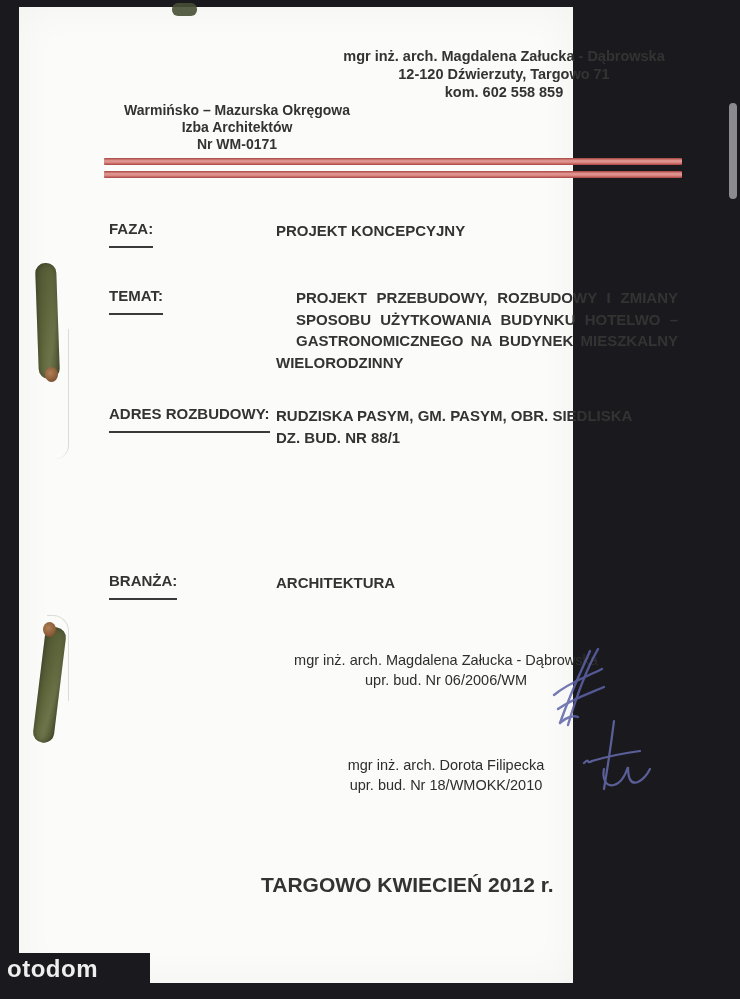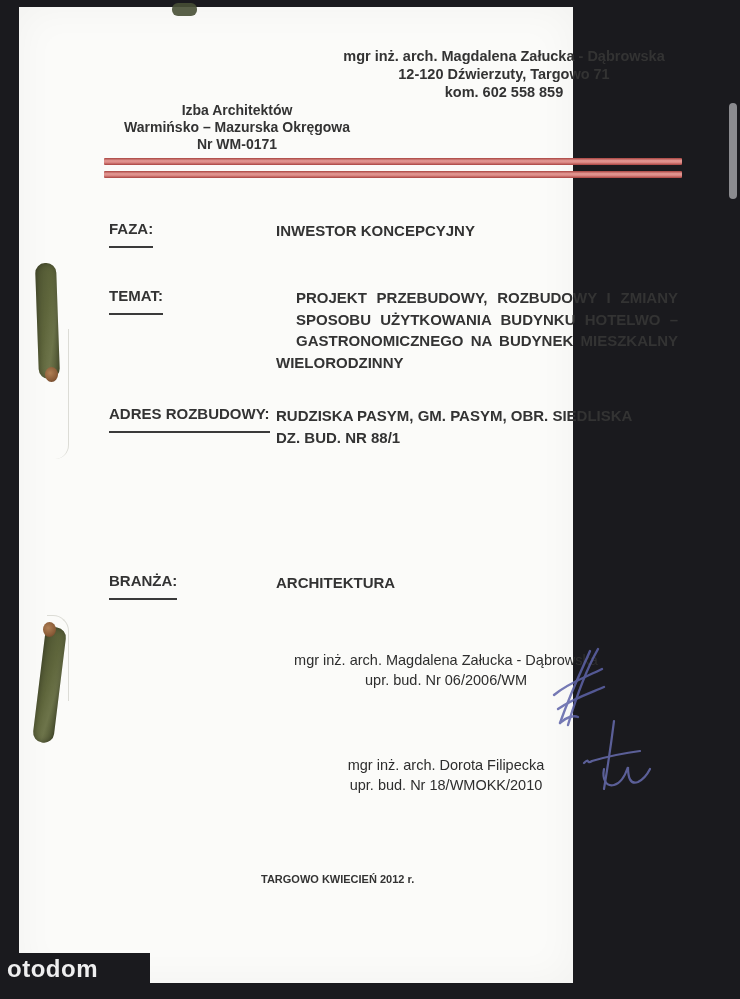--- a/index.html
+++ b/index.html
@@ -28,21 +28,21 @@
   
   .row{position:absolute;left:90px;width:592px;display:flex;align-items:flex-start;}
   .flabel{width:167px;flex:none;font-weight:bold;font-size:15px;color:var(--text-dark);}
   .flabel span{border-bottom:2px solid #3a3a3a;padding-bottom:9px;}
   .fvalue{width:402px;font-weight:bold;font-size:15px;line-height:21.5px;color:var(--text-dark);}
   .jline{text-align-last:justify;margin-left:20px;}
   
   .sig{position:absolute;left:257px;width:340px;text-align:center;
     font-size:14.5px;line-height:20px;color:#2e2e2e;}
   
-  .fdate{position:absolute;left:242px;top:866px;font-weight:bold;font-size:11px;color:var(--text-dark);text-align:center;}
+  .fdate{position:absolute;left:242px;top:866px;font-weight:bold;font-size:21px;color:var(--text-dark);text-align:center;}
   
   .fastener{position:absolute;width:21px;height:116px;border-radius:10px;
     background:linear-gradient(100deg,#4c5230,var(--fastener-green) 45%,#6d744a 70%,#4c5230);
     box-shadow:inset 0 0 6px rgba(0,0,0,.35);}
   .f1{left:18px;top:256px;transform:rotate(-2deg);}
   .f2{left:20px;top:620px;transform:rotate(7deg);}
   .tip{position:absolute;width:13px;height:15px;border-radius:50%;
     background:radial-gradient(circle at 40% 40%,#b08055,var(--fastener-tip) 60%,#5e3c24);}
   .tip1{left:26px;top:360px;}
   .tip2{left:24px;top:615px;}
@@ -65,34 +65,34 @@
 <div class="screen">
   <div class="page">
 
     <div class="contact">
       <div>mgr inż. arch. Magdalena Załucka - Dąbrowska</div>
       <div>12-120 Dźwierzuty, Targowo 71</div>
       <div>kom. 602 558 859</div>
     </div>
 
     <div class="chamber">
+      <div>Warmińsko – Mazurska Okręgowa</div>
       <div>Izba Architektów</div>
-      <div>Warmińsko – Mazurska Okręgowa</div>
       <div>Nr WM-0171</div>
     </div>
 
     <div class="stripes">
       <div class="stripe"></div>
       <div class="stripe"></div>
     </div>
 
     <div class="row" style="top:213px">
       <div class="flabel"><span>FAZA:</span></div>
       <div class="fvalue">
-        <div>INWESTOR KONCEPCYJNY</div>
+        <div>PROJEKT KONCEPCYJNY</div>
       </div>
     </div>
 
     <div class="row" style="top:280px">
       <div class="flabel"><span>TEMAT:</span></div>
       <div class="fvalue">
         <div class="jline">PROJEKT PRZEBUDOWY, ROZBUDOWY I ZMIANY</div>
         <div class="jline">SPOSOBU UŻYTKOWANIA BUDYNKU HOTELWO –</div>
         <div class="jline">GASTRONOMICZNEGO NA BUDYNEK MIESZKALNY</div>
         <div>WIELORODZINNY</div>

